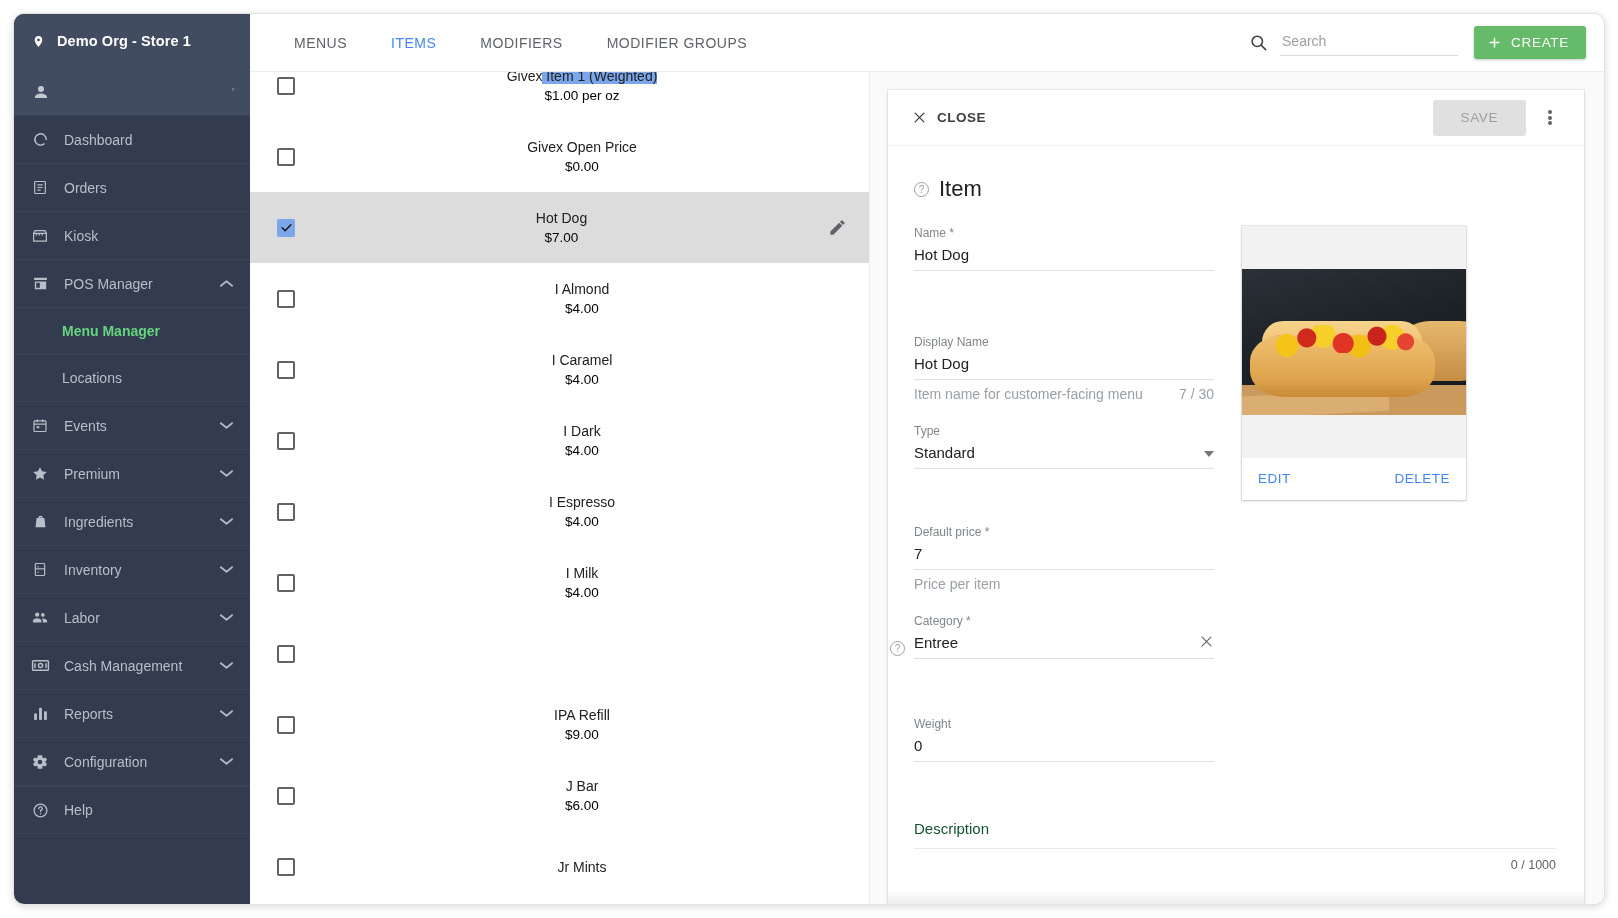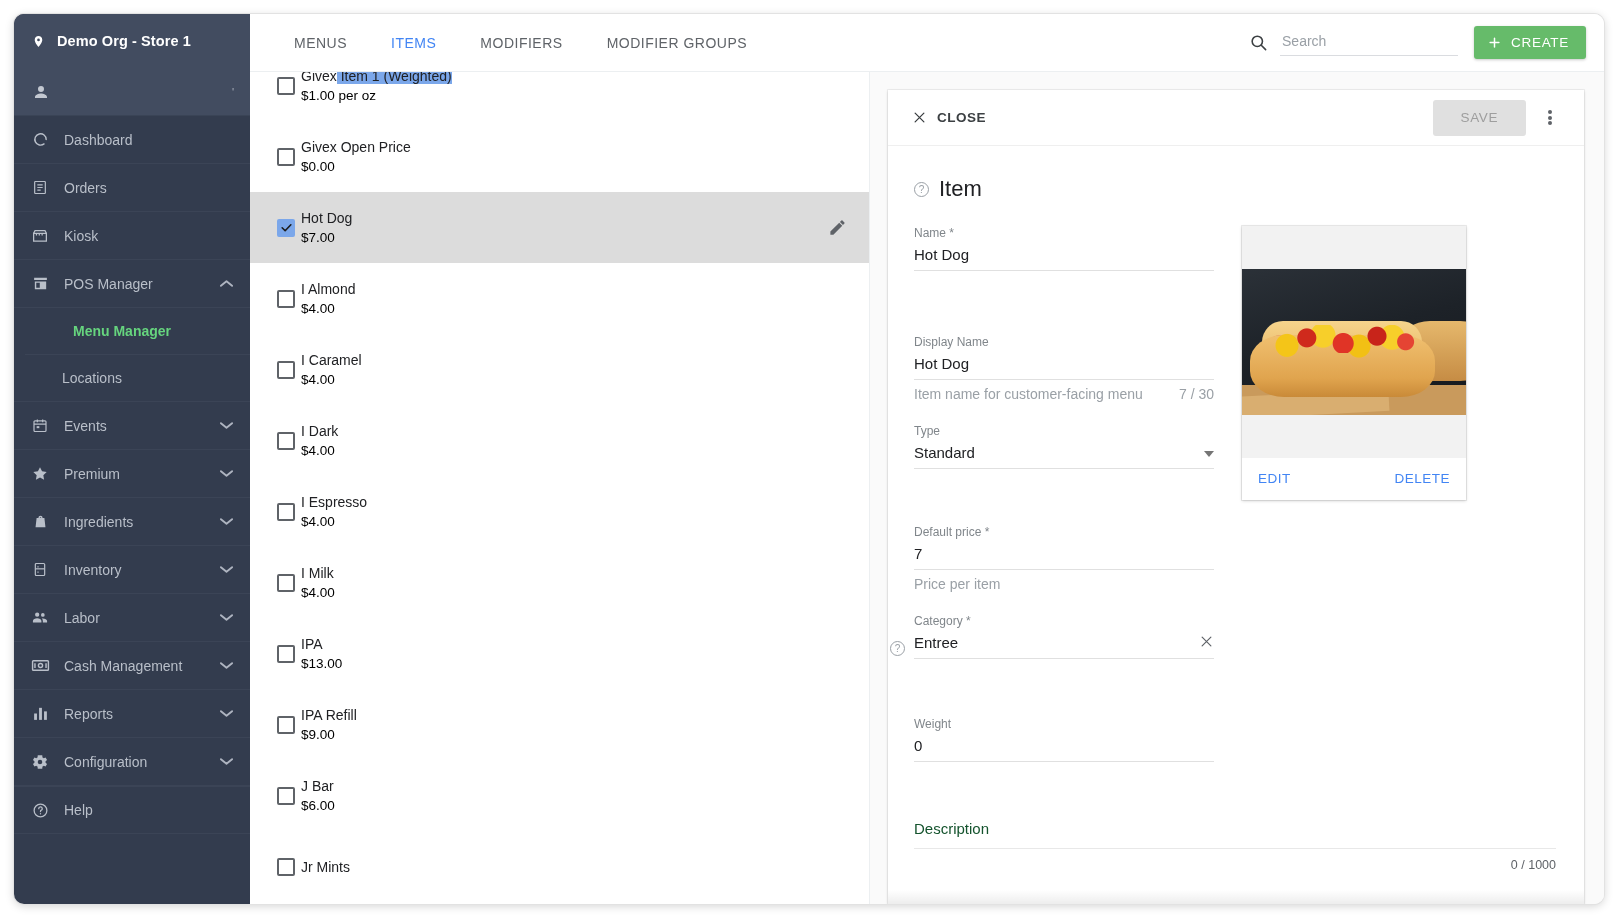--- a/index.html
+++ b/index.html
@@ -58,21 +58,21 @@
   .nav-item .ico { width: 20px; display: flex; align-items: center; justify-content: center; flex: none; }
   .nav-item .lbl { flex: 1; }
   .nav-item .chev { width: 16px; display:flex; align-items:center; justify-content:center; color:#aeb4c0; flex:none;}
   .nav-sub {
     height: 47px; display: flex; align-items: center;
     padding: 0 16px 0 48px;
     font-size: 14px; color: #b9bfc9;
     border-bottom: 1px solid #3b4456;
     cursor: pointer;
   }
-  .nav-sub.active { color: #66d47e; font-weight: bold; margin-left: 11px; }
+  .nav-sub.active { color: #66d47e; font-weight: bold; }
   .nav-help { border-top: 1px solid #3b4456; }
   svg { display: block; }
 
   
   .main { flex: 1; height: 100%; display: flex; flex-direction: column; background:#fafafa; min-width:0;}
   .topbar {
     height: 58px; min-height:58px; background: #ffffff;
     display: flex; align-items: center;
     padding: 0 18px 0 22px;
     border-bottom: 1px solid #eceff1;
@@ -106,21 +106,21 @@
 
   
   .list-panel {
     width: 620px; min-width: 620px; background: #ffffff;
     border-right: 1px solid #eceff1;
     overflow: hidden; position: relative;
   }
   .list-inner { position: absolute; top: -22px; left: 0; right: 0; }
   .item-row {
     height: 71px; display: flex; align-items: center;
-    padding: 0 22px 0 27px; gap: 6px; cursor: pointer;
+    padding: 0 22px 0 27px; gap: 22px; cursor: pointer; text-align: center;
   }
   .item-row.selected { background: #dcdcdc; }
   .cbx {
     width: 18px; height: 18px; min-width:18px; border: 2px solid #5f6368;
     border-radius: 2px; background: #fff;
   }
   .cbx.checked {
     background: #7ba7ea; border-color: #7ba7ea;
     display: flex; align-items: center; justify-content: center;
   }
@@ -567,24 +567,20 @@
           <div class="item-row">
             <span class="cbx"></span>
             <div class="item-text">
               <div class="item-name">I Milk</div>
               <div class="item-price">$4.00</div>
             </div>
           </div>
 
           <div class="item-row">
             <span class="cbx"></span>
-            <div class="item-text">
-              <div class="item-name">IPA</div>
-              <div class="item-price">$13.00</div>
-            </div>
           </div>
 
           <div class="item-row">
             <span class="cbx"></span>
             <div class="item-text">
               <div class="item-name">IPA Refill</div>
               <div class="item-price">$9.00</div>
             </div>
           </div>
 

